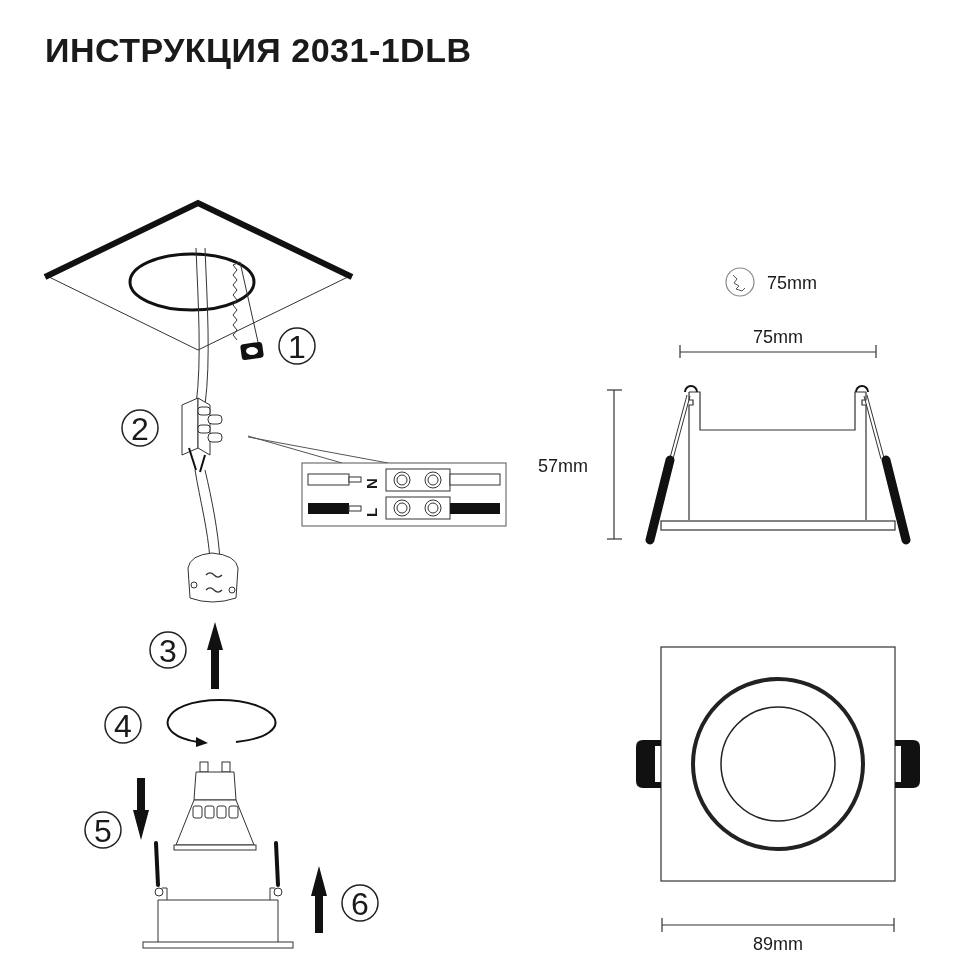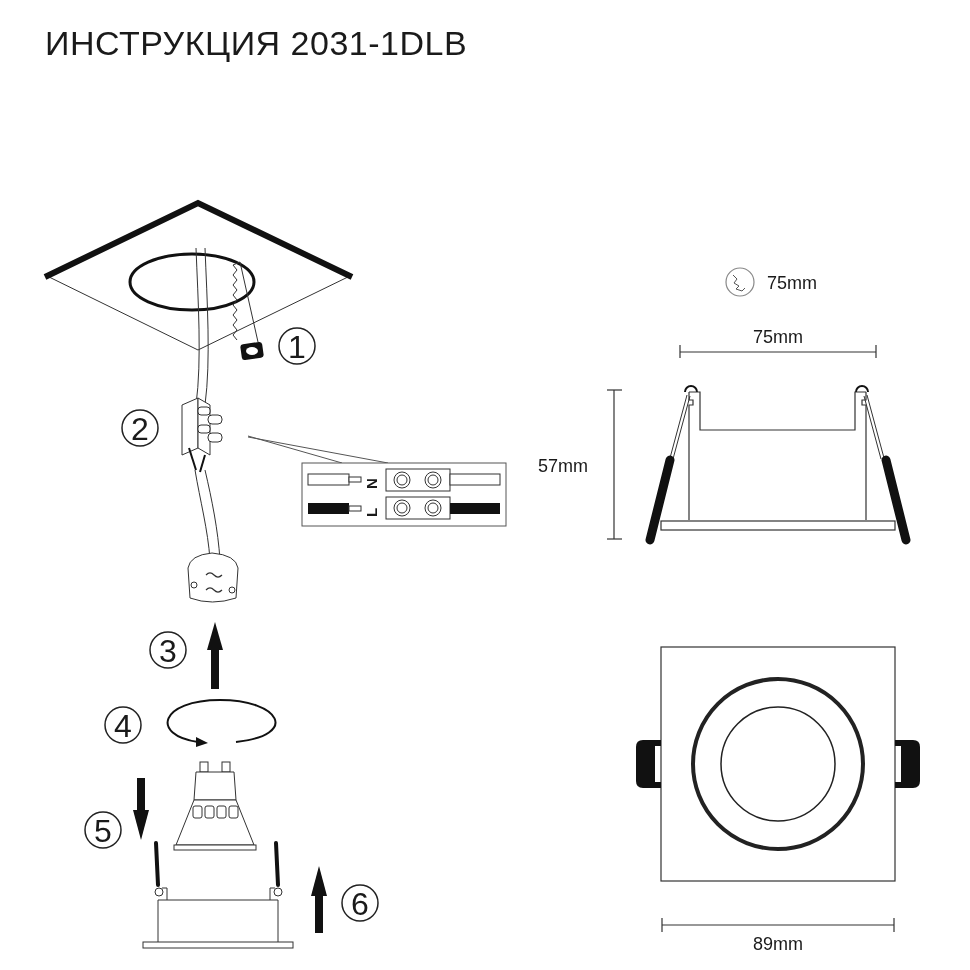--- a/index.html
+++ b/index.html
@@ -1,17 +1,17 @@
 <!DOCTYPE html>
 <html><head>
 <meta charset="utf-8">
 <style>
   html,body{margin:0;padding:0;background:#ffffff;}
   body{width:970px;height:970px;position:relative;overflow:hidden;font-family:"Liberation Sans",sans-serif;color:#1a1a1a;}
-  .title{position:absolute;left:45px;top:24px;font-size:34px;letter-spacing:0.5px;font-weight:normal;color:#1a1a1a;}
+  .title{position:absolute;left:45px;top:31px;font-size:34px;letter-spacing:0.5px;font-weight:bold;color:#1a1a1a;}
   svg{position:absolute;left:0;top:0;}
   .svgtext{font-family:"Liberation Sans",sans-serif;fill:#1a1a1a;}
 </style>
 </head>
 <body>
 
 <div class="title">ИНСТРУКЦИЯ 2031-1DLB</div>
 
 <svg width="970" height="970" viewBox="0 0 970 970">
 

